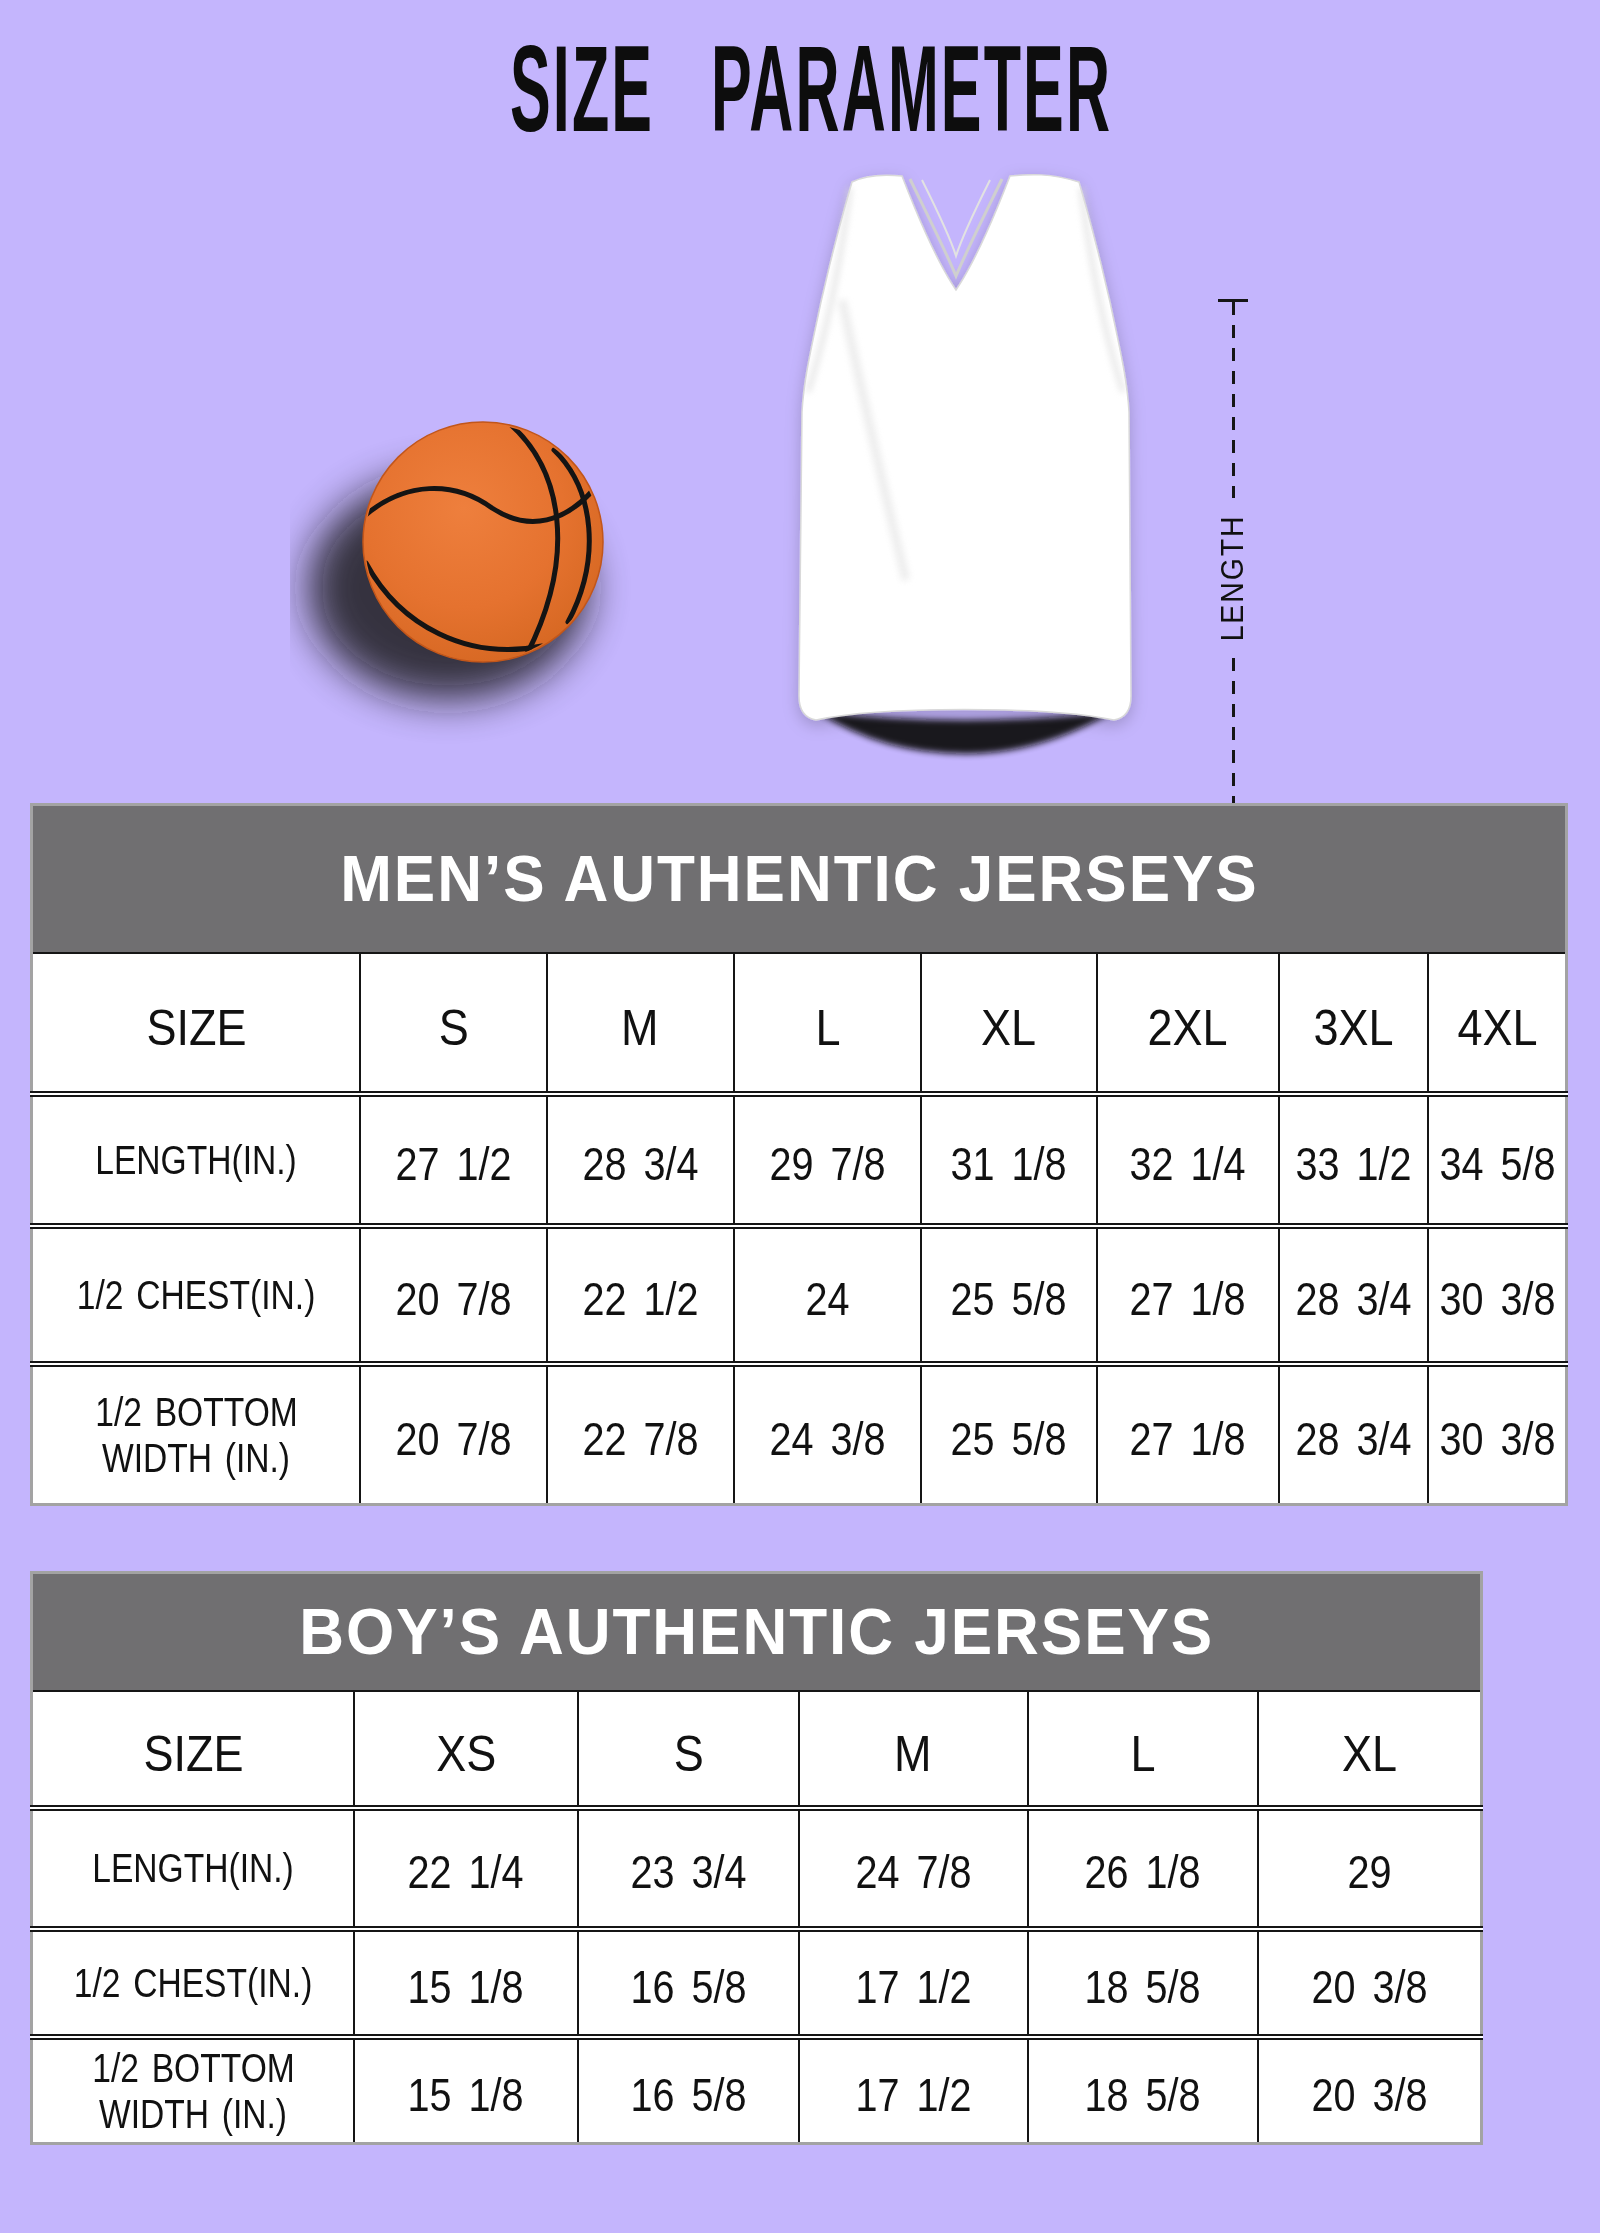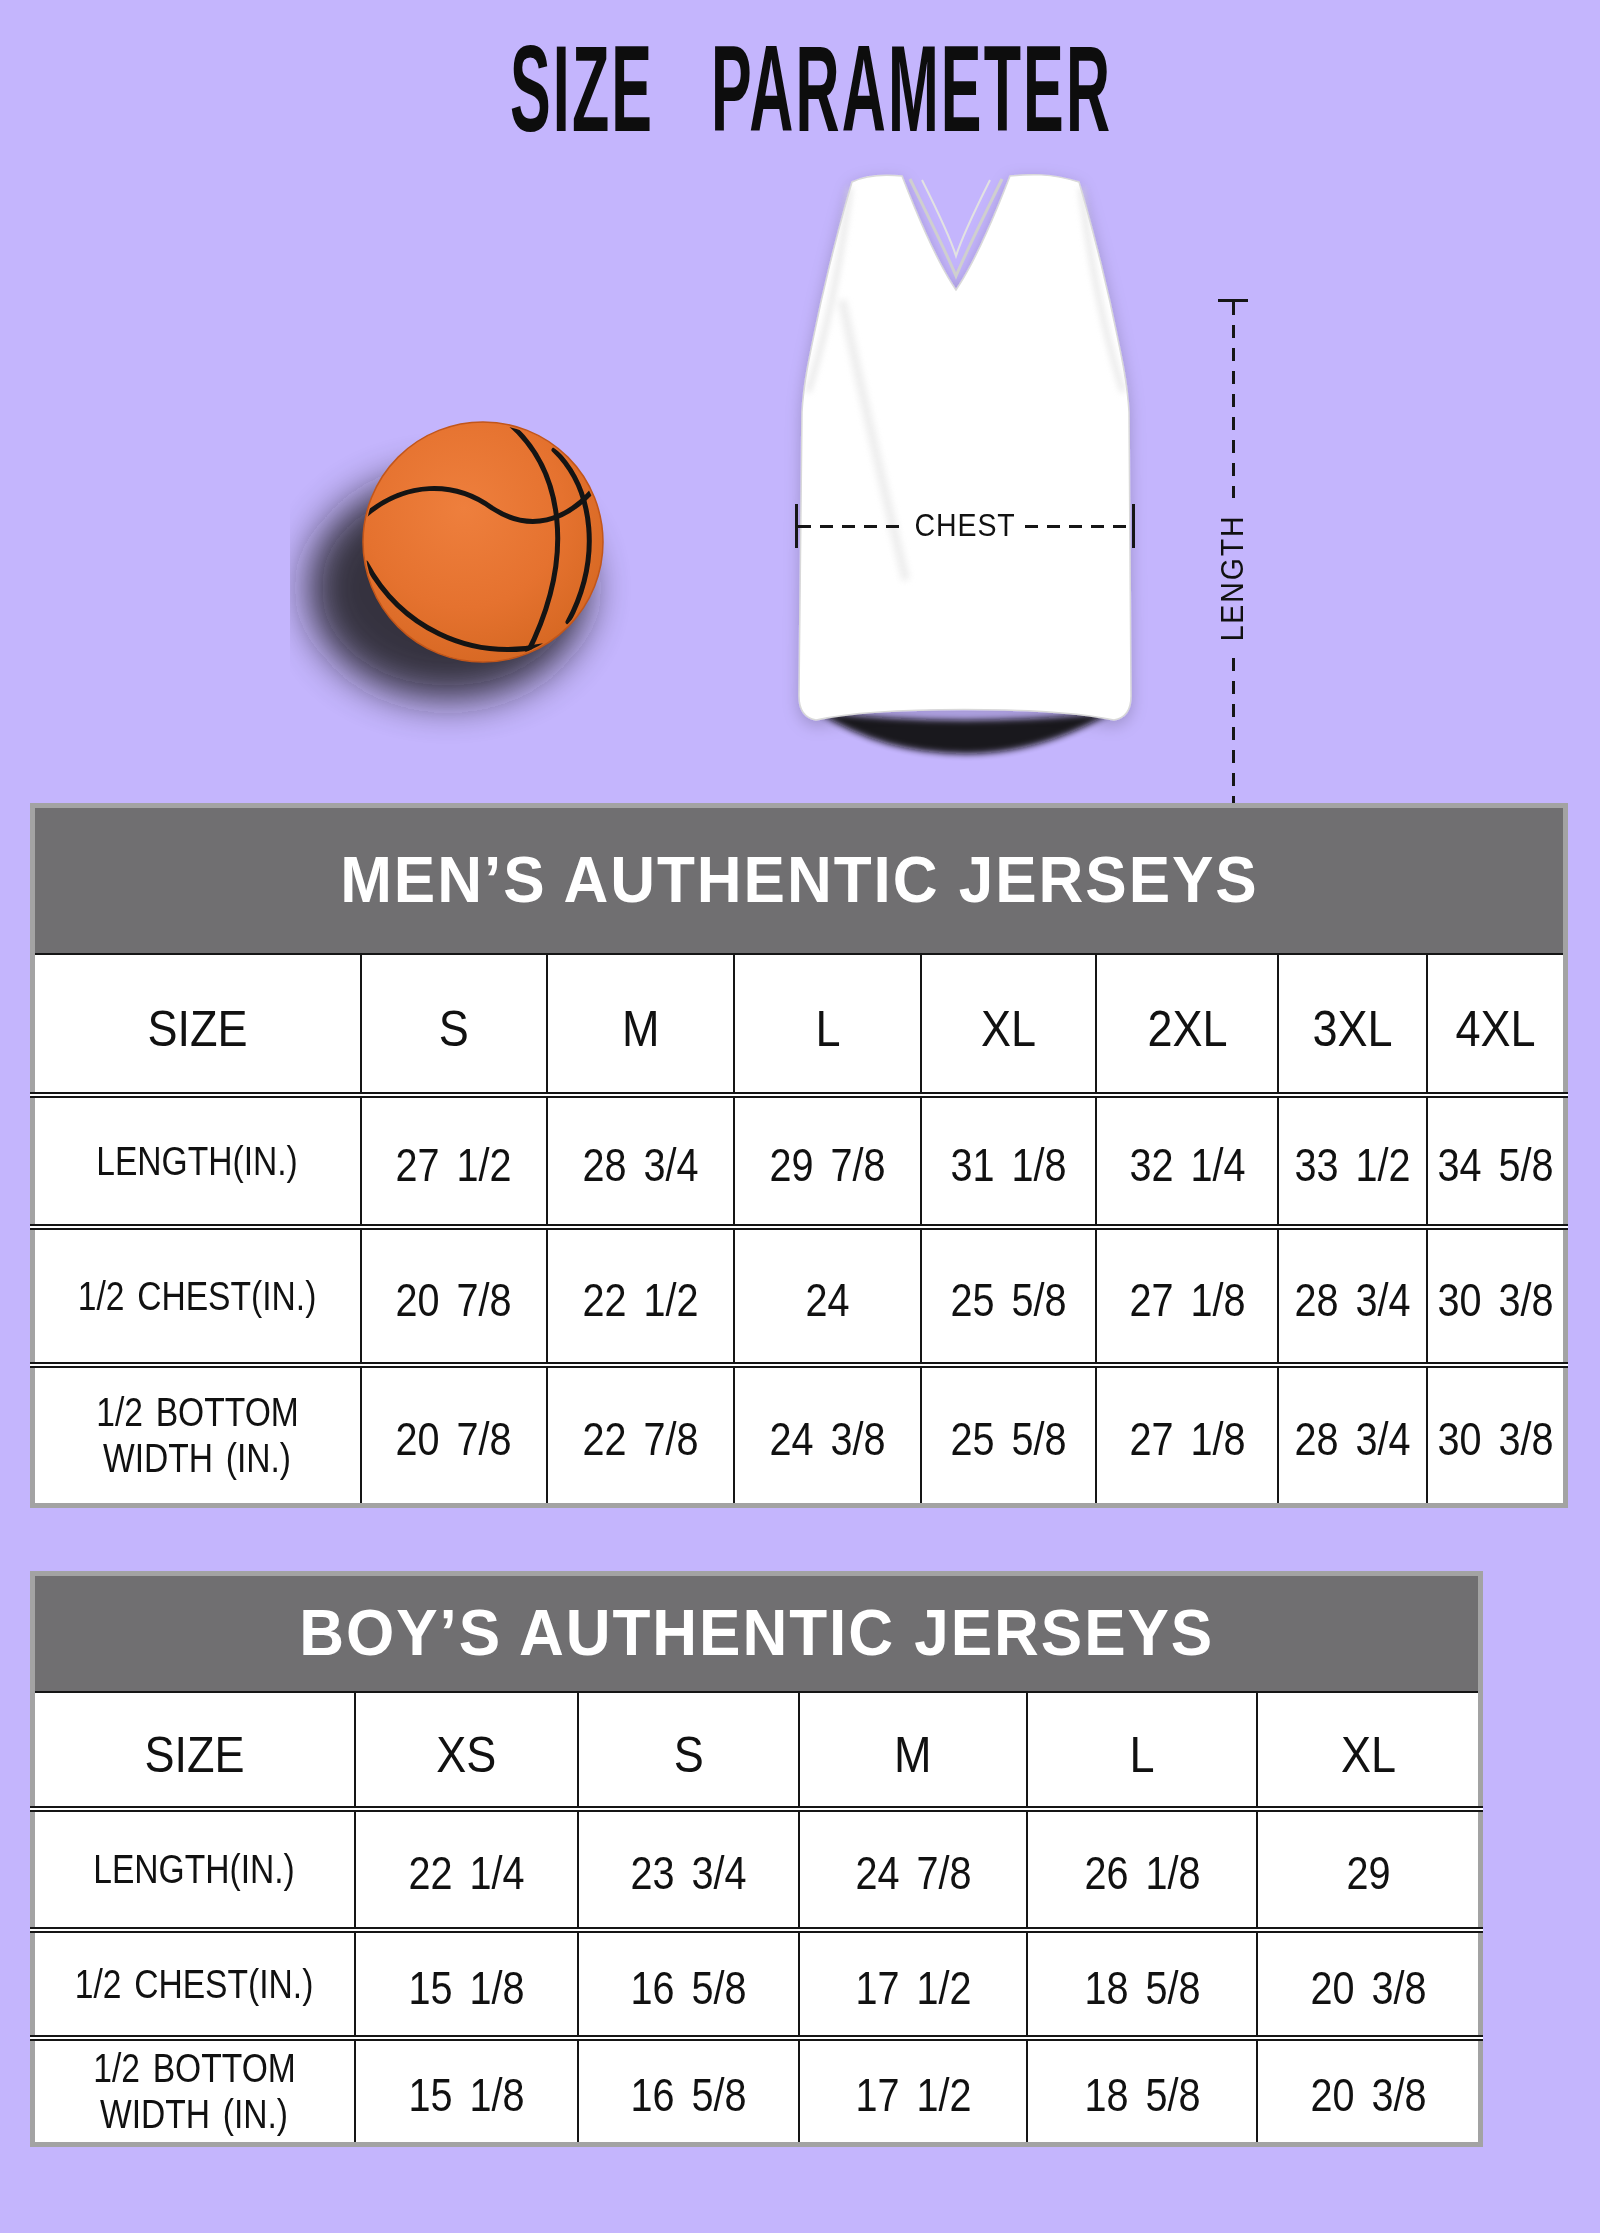--- a/index.html
+++ b/index.html
@@ -30,21 +30,21 @@
   .tick-h.bottom{width:34px;}
   .dash-v{width:3px;background:repeating-linear-gradient(180deg,#161616 0 13px,transparent 13px 23px);}
   .seg-top{height:196px;flex:none;}
   .seg-bot{flex:1;}
   .rot-wrap{position:relative;width:44px;height:160px;flex:none;}
   .length-text{position:absolute;left:50%;top:50%;transform:translate(-50%,-50%) rotate(-90deg) scaleX(.92);
                font-size:31px;letter-spacing:2px;white-space:nowrap;color:#111;}
 
   
   .size-table{position:absolute;border-collapse:collapse;table-layout:fixed;background:#fff;
-              border:5px solid #a3a3a3;}
+              border:3px solid #a3a3a3;}
   .size-table.men{left:30px;top:803px;width:1538px;}
   .size-table.boy{left:30px;top:1571px;width:1453px;padding-left:22px;}
   .size-table th,.size-table td{padding:0;text-align:center;vertical-align:middle;overflow:hidden;}
   .band th{background:#706f71;border-bottom:2px solid #151515;}
   .band-text{color:#ffffff;font-size:64px;letter-spacing:2px;display:inline-block;
              transform:scaleX(.97);white-space:nowrap;}
   .size-table td{border-left:2px solid #151515;text-align:center;}
   .size-table td:first-child{border-left:none;}
   tr.data td{border-top:6px double #151515;}
   .cx{display:inline-block;white-space:nowrap;}
@@ -121,27 +121,20 @@
         <path d="M 922 180 C 938 212 951 240 956 256 C 961 240 974 212 990 180" stroke="#e2e2e2" stroke-width="2"></path>
       </g>
 
       <g fill="none" filter="url(#blur2)" opacity="0.75">
         <path d="M 850 188 C 842 252 830 322 808 392" stroke="#dedede" stroke-width="5"></path>
         <path d="M 1081 188 C 1089 252 1101 322 1123 392" stroke="#dedede" stroke-width="5"></path>
         <path d="M 842 300 C 866 410 886 500 906 580" stroke="#e8e8e8" stroke-width="9"></path>
       </g>
     </svg>
 
-    <div class="chest-line">
-      <span class="tick-v"></span>
-      <span class="dash-h"></span>
-      <span class="chest-text">CHEST</span>
-      <span class="dash-h"></span>
-      <span class="tick-v"></span>
-    </div>
 
     <div class="length-line">
       <span class="tick-h"></span>
       <span class="dash-v seg-top"></span>
       <span class="rot-wrap">
         <span class="length-text">LENGTH</span>
       </span>
       <span class="dash-v seg-bot"></span>
       <span class="tick-h bottom"></span>
     </div>

